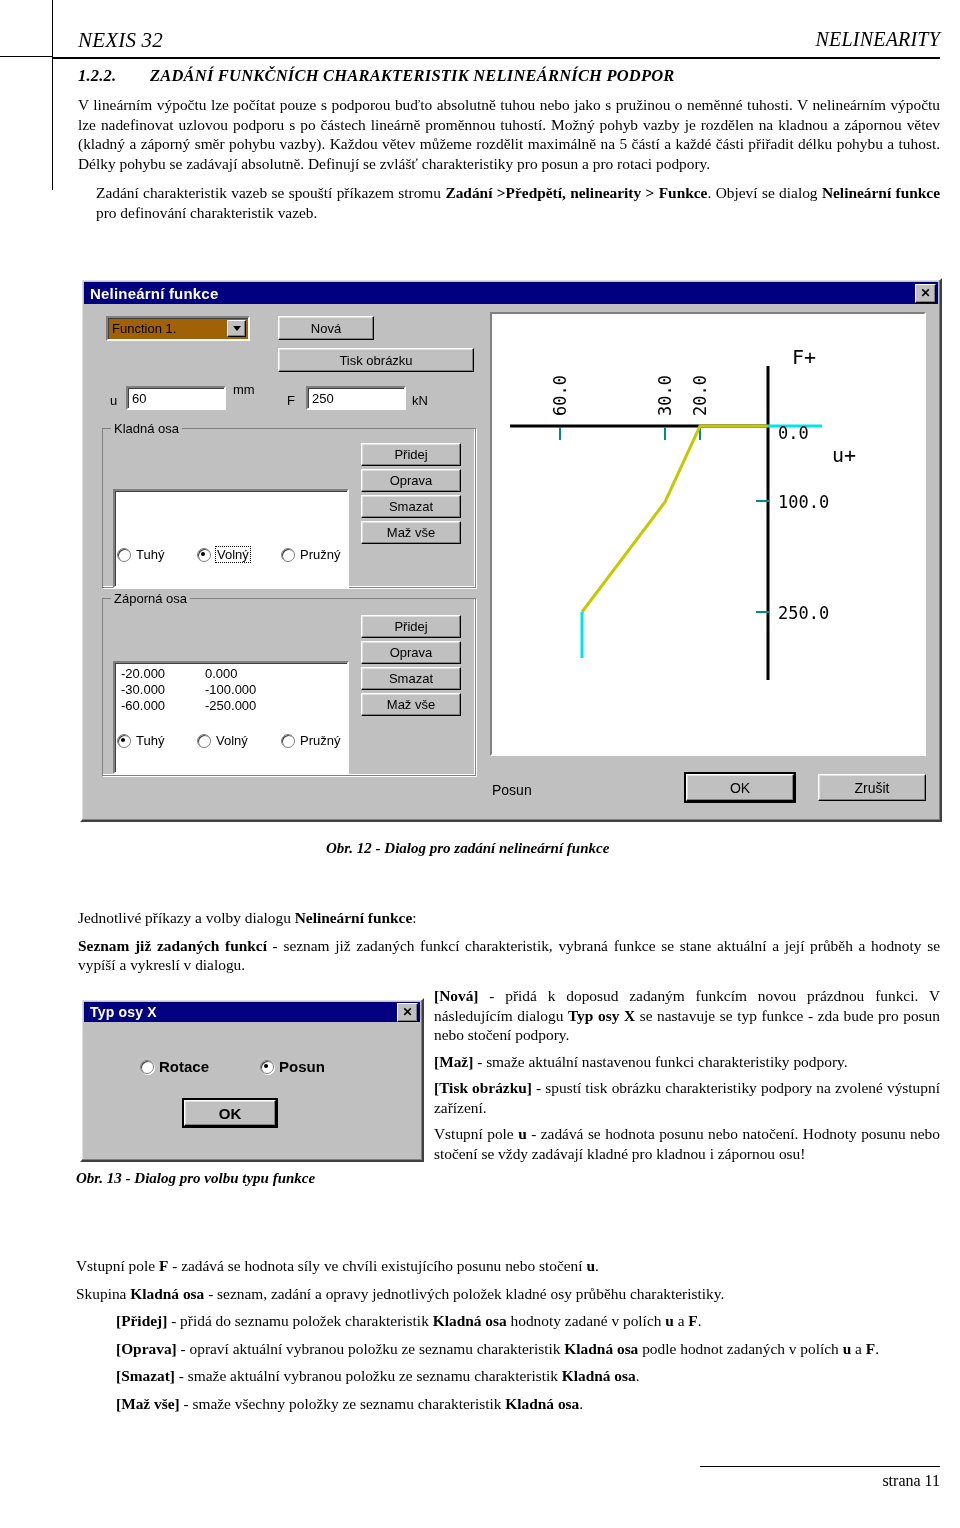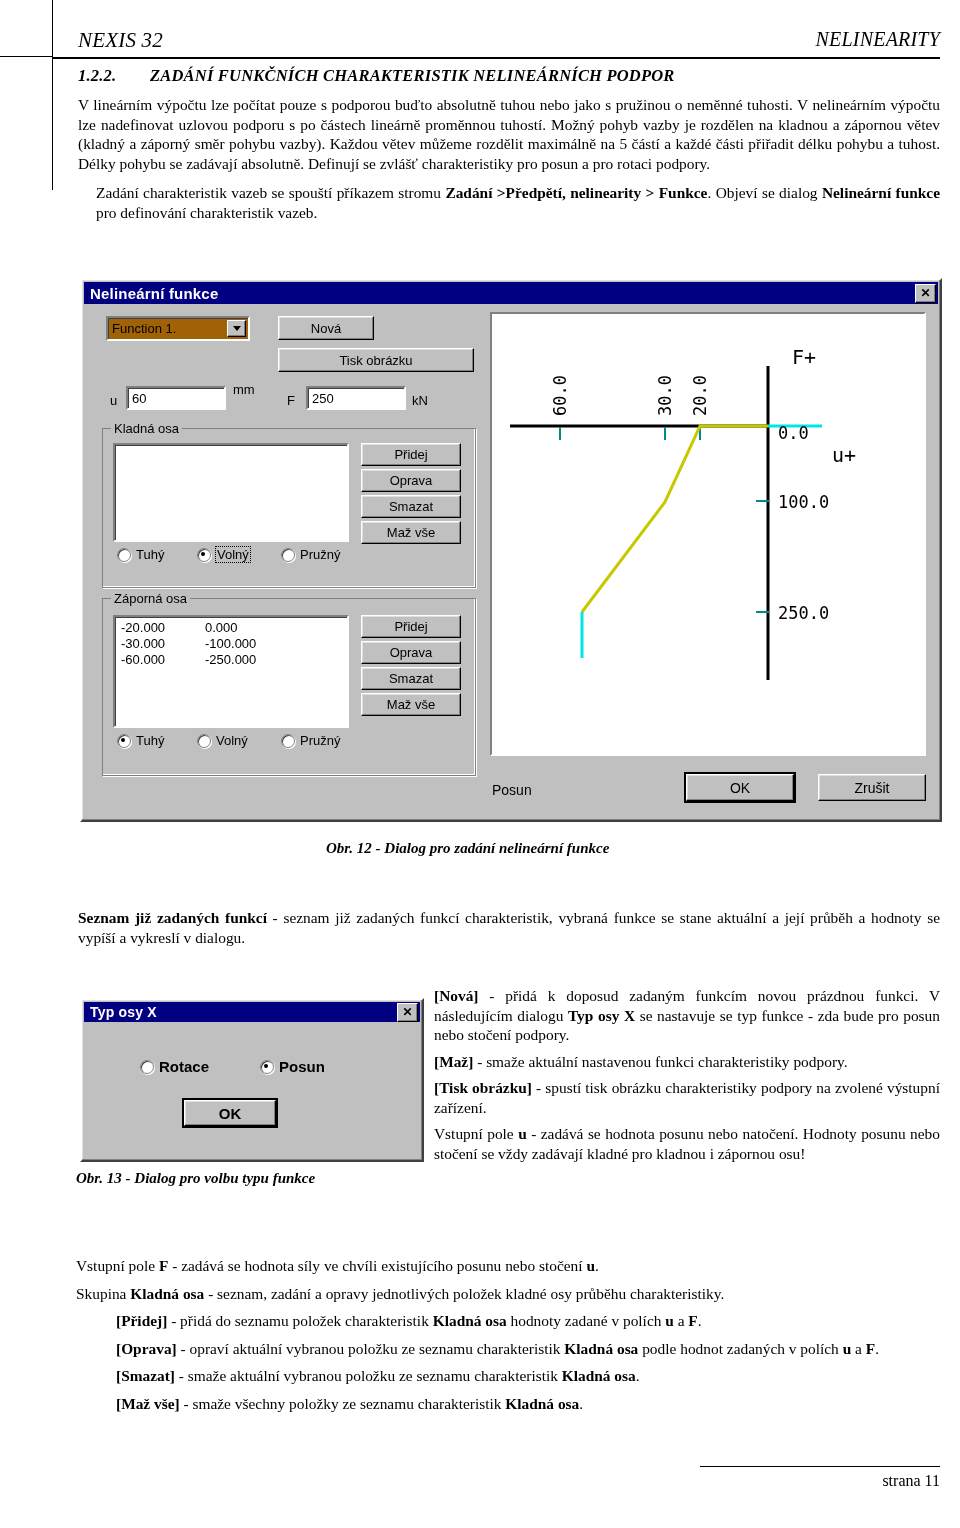--- a/index.html
+++ b/index.html
@@ -116,21 +116,21 @@
   .group>.gl{
     position:absolute;top:-8px;left:8px;background:#c0c0c0;
     padding:0 3px;font-size:13px;font-family:"Liberation Sans", sans-serif;
   }
   .listbox{
     position:absolute;background:#fff;
     border-top:2px solid #808080;border-left:2px solid #808080;
     border-right:2px solid #ffffff;border-bottom:2px solid #ffffff;
     box-shadow:inset 1px 1px 0 #404040;
     font-family:"Liberation Sans", sans-serif;font-size:13px;
-    overflow:hidden;padding:3px 0 0 0;
+    overflow:hidden;padding:3px 0 0 0;margin-top:46px;
   }
   .listbox .row{display:flex;line-height:16px;padding-left:6px;}
   .listbox .row .c1{width:84px;text-align:left;}
   .listbox .row .c2{width:110px;text-align:left;}
 
   .radio{position:absolute;display:flex;align-items:center;font-family:"Liberation Sans", sans-serif;font-size:13px;}
   .radio .dot{
     width:12px;height:12px;border-radius:50%;
     background:#fff;
     border:1px solid #808080;
@@ -304,20 +304,23 @@
     </div>
 
     <span class="lbl" style="left:410px;top:502px;font-size:14px;">Posun</span>
     <div class="btn def" style="left:604px;top:494px;width:106px;height:25px;font-size:14px;">OK</div>
     <div class="btn" style="left:720px;top:494px;width:106px;height:25px;font-size:14px;margin-left:16px;">Zrušit</div>
   </div>
 
   <div class="caption" style="left:326px;top:840px;">Obr. 12 - Dialog pro zadání nelineární funkce</div>
 
   <div style="position:absolute;left:78px;top:908px;width:862px;">
+    <p class="para" style="margin-bottom:8px;">
+      <span>Jednotlivé příkazy a volby dialogu </span><b>Nelineární funkce</b><span>:</span>
+    </p>
     <p class="para" style="margin-bottom:0;">
       <b>Seznam již zadaných funkcí</b><span> - seznam již zadaných funkcí charakteristik, vybraná funkce se stane aktuální a její průběh a hodnoty se vypíší a vykreslí v dialogu.</span>
     </p>
   </div>
 
   <div class="win" id="dlg-typ">
     <div class="titlebar">
       <span class="tt">Typ osy X</span>
       <span class="titlebtn">✕</span>
     </div>

